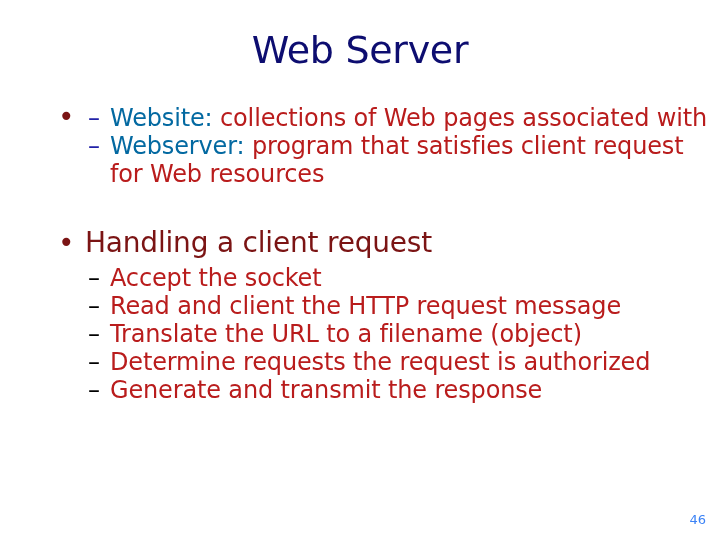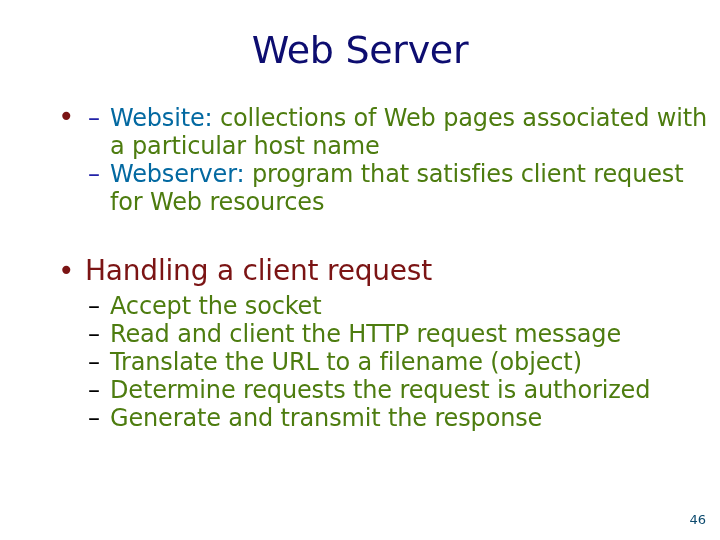--- a/index.html
+++ b/index.html
@@ -87,38 +87,38 @@
     font-size: 24px;
     line-height: 28px;
   }
   .l2 .marker.blue { color: #2222a8; }
   .l2 .marker.black { color: #000000; }
 
   .lead-blue {
     color: #0369a1;
   }
   .l2 .rest {
-    color: #4d7c0f;
+    color: #b91c1c;
   }
 
   .wrap-line {
     display: block;
   }
 
   .gap-sm { height: 4px; }
   .gap-md { height: 18px; }
 
   
   .slide-number {
     position: absolute;
     right: 14px;
     bottom: 12px;
     font-size: 13px;
     line-height: 16px;
-    color: #0c4a6e;
+    color: #3b82f6;
   }
 </style>
 </head>
 <body>
 
 <div class="slide">
 
   <div class="slide-title">Web Server</div>
 
   <div class="body-area">
@@ -129,21 +129,20 @@
         <span class="marker">•</span>
       </div>
 
       <div class="gap-sm"></div>
 
       <div class="l2">
         <span class="marker blue">–</span>
         <span class="wrap-line">
           <span class="lead-blue">Website:</span><span class="rest"> collections of Web pages associated with</span>
         </span>
-        <span class="wrap-line rest">a particular host name</span>
       </div>
 
       <div class="l2">
         <span class="marker blue">–</span>
         <span class="wrap-line">
           <span class="lead-blue">Webserver:</span><span class="rest"> program that satisfies client request</span>
         </span>
         <span class="wrap-line rest">for Web resources</span>
       </div>
 

